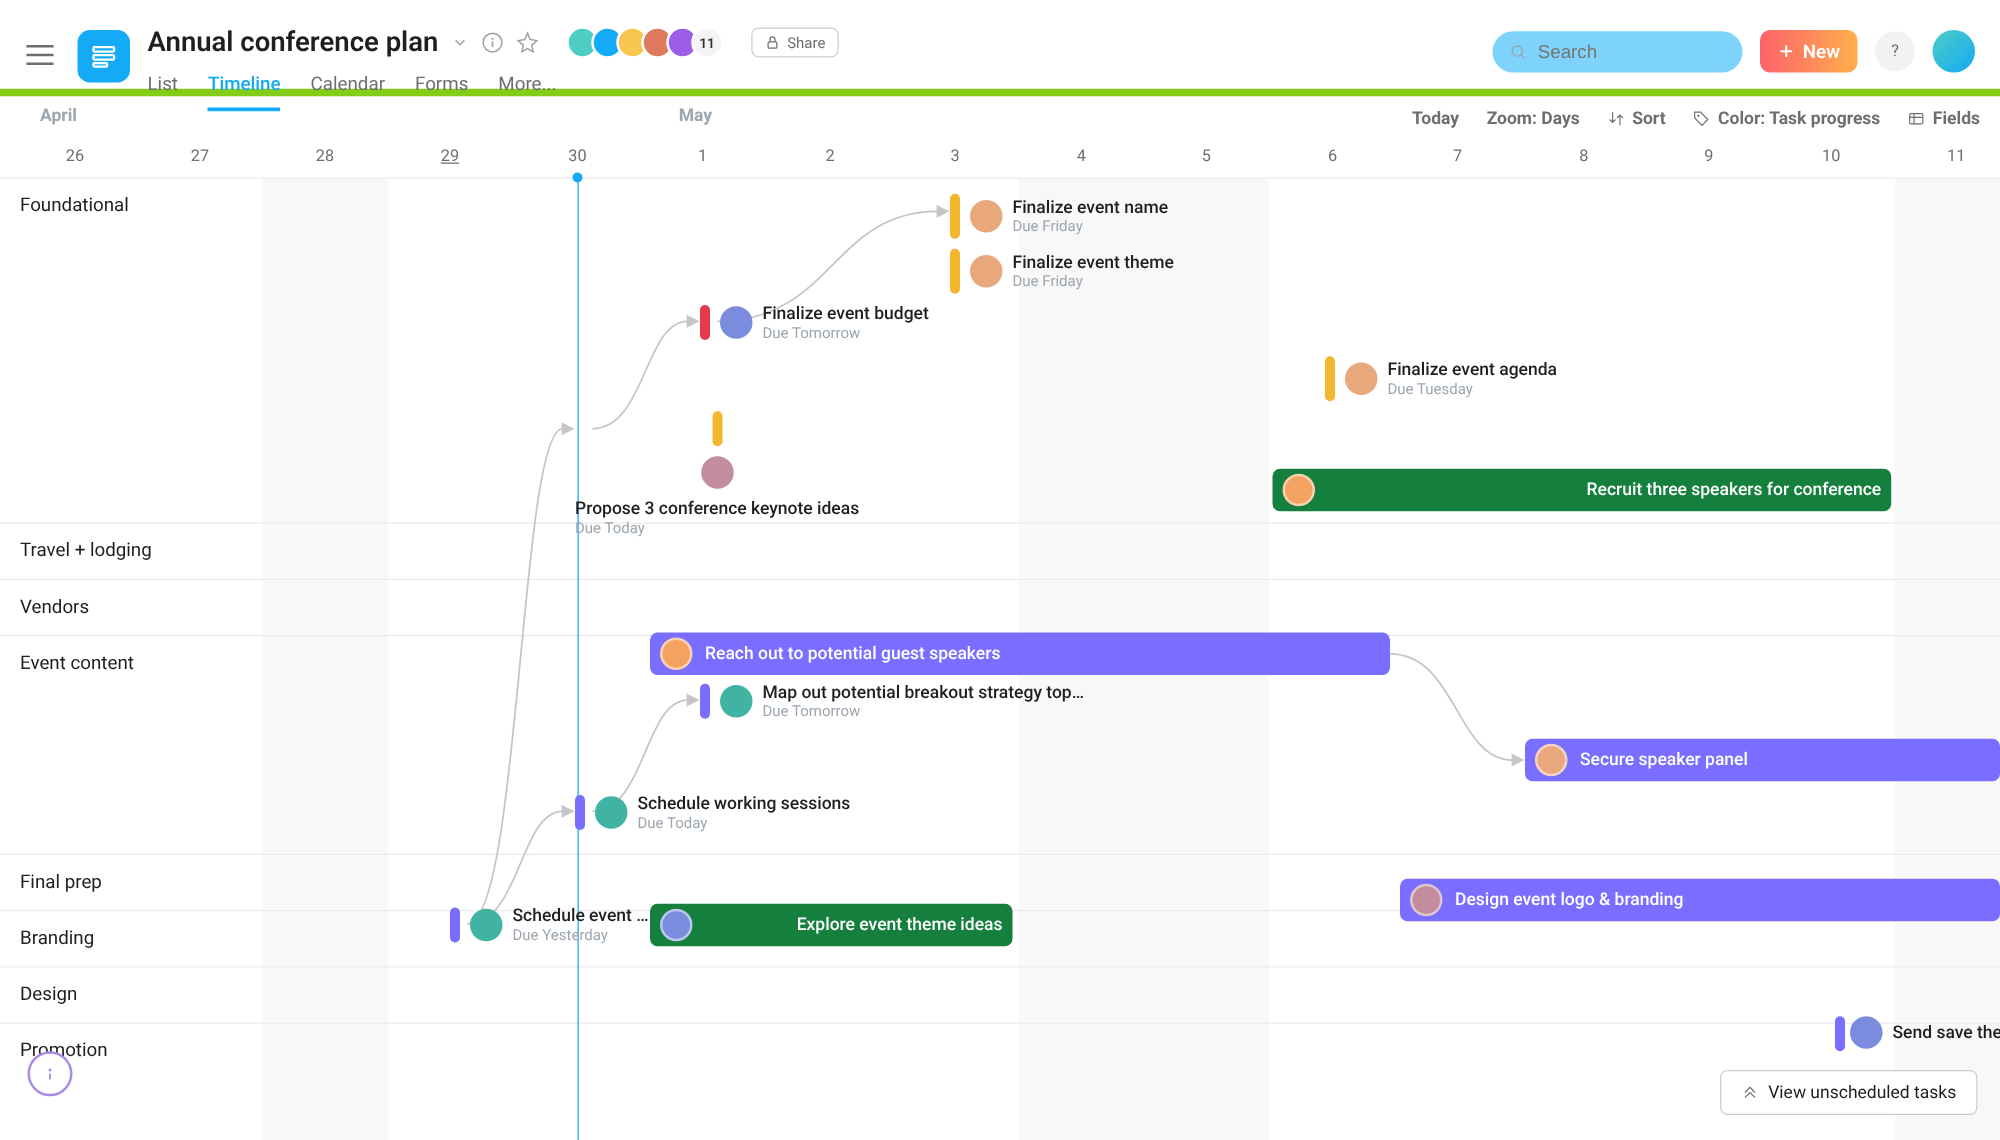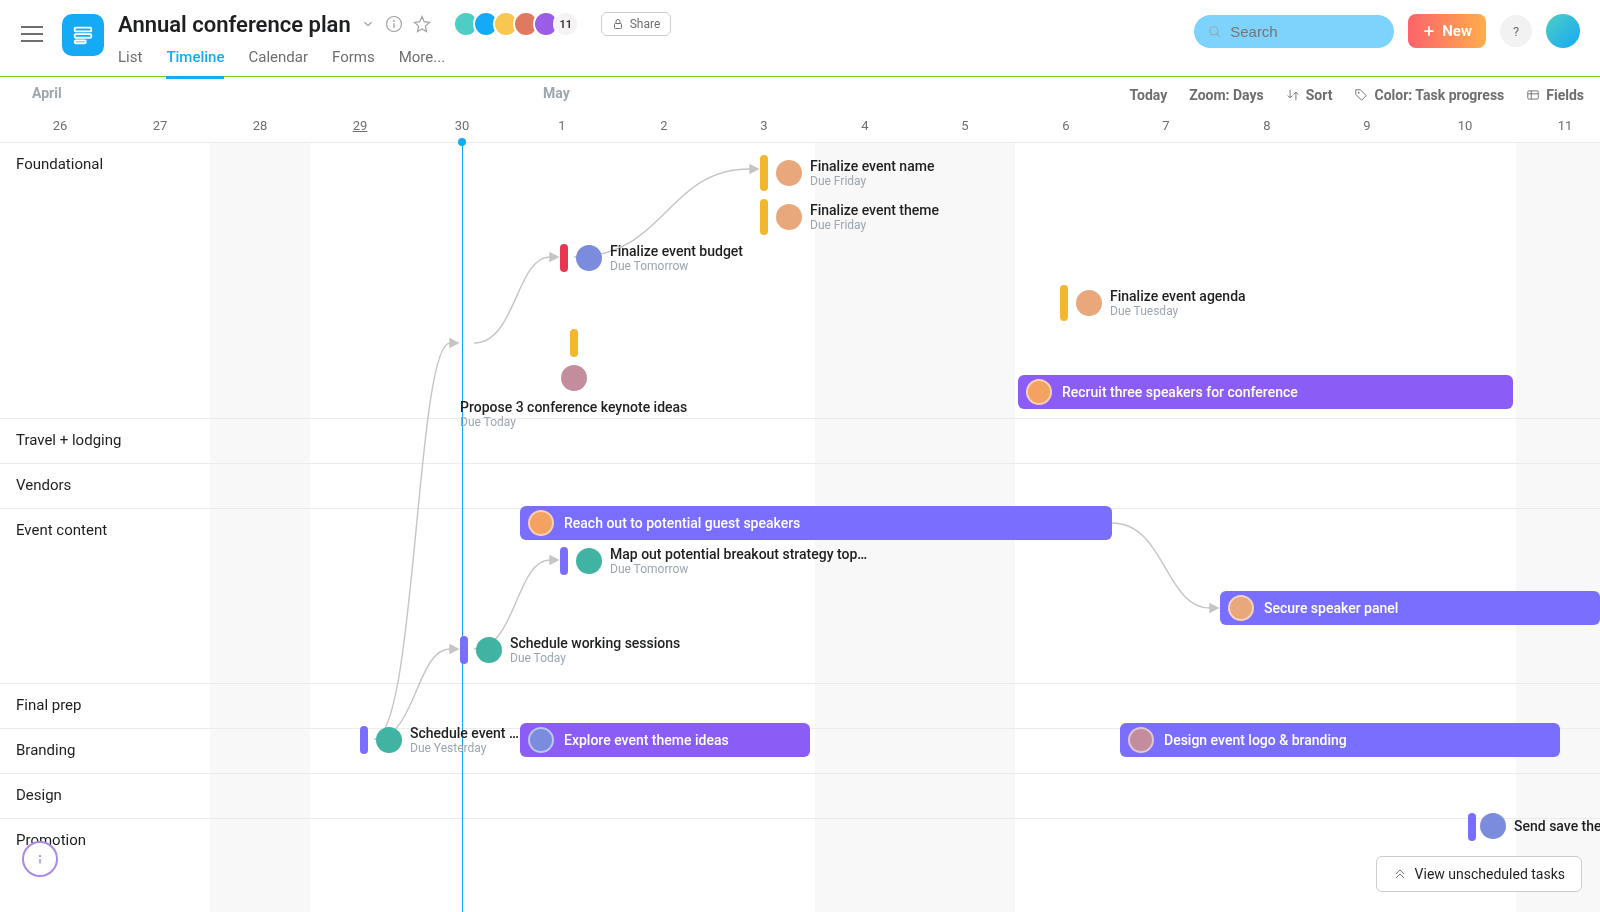--- a/index.html
+++ b/index.html
@@ -11,22 +11,22 @@
     width: 1600px;
     height: 912px;
     overflow: hidden;
     position: relative;
   }
 
   
   .topbar {
     display: flex;
     align-items: flex-start;
-    padding: 10px 20px 0 14px;
-    border-bottom: 1px solid #84cc16;
+    padding: 20px 20px 0 14px;
+    border-bottom: 6px solid #84cc16;
     height: 77px;
   }
   .hamburger {
     width: 36px; height: 36px;
     display: flex; align-items: center; justify-content: center;
     color: #6d6e6f;
     margin-top: 6px;
     margin-right: 12px;
     cursor: pointer;
   }
@@ -212,21 +212,21 @@
     display:flex; align-items:center;
     padding:0 8px;
     gap:10px;
     color:#fff;
     font-size:14px;
     font-weight:500;
     z-index:4;
     white-space:nowrap;
   }
   .bar .task-av { border:2px solid rgba(255,255,255,0.5);}
-  .bar-blue { background:#8b5cf6;}
+  .bar-blue { background:#15803d;justify-content:space-between;}
   .bar-purple { background:#796eff;}
 
   svg.dep {
     position:absolute;
     z-index:1;
     pointer-events:none;
     overflow:visible;
   }
   .dep path {
     stroke:#c7c4c4;
@@ -528,21 +528,21 @@
     <span>Reach out to potential guest speakers</span>
     </div>
     <div class="bar bar-purple" style="left: 1220px; top: 448px; width: 380px;">
     <div class="task-av" style="background:#e8a87c"></div>
     <span>Secure speaker panel</span>
     </div>
     <div class="bar bar-blue" style="left: 520px; top: 580px; width: 290px;">
     <div class="task-av" style="background:#7b8cde"></div>
     <span>Explore event theme ideas</span>
     </div>
-    <div class="bar bar-purple" style="left: 1120px; top: 580px; width: 440px;">
+    <div class="bar bar-purple" style="left: 1120px; top: 560px; width: 480px;">
     <div class="task-av" style="background:#c38d9e"></div>
     <span>Design event logo &amp; branding</span>
     </div>
     <div class="pill pill-p" style="position: absolute; left: 1468px; top: 670px; height: 28px; width: 8px;"></div>
     <div class="task" style="left: 1480px; top: 670px;">
       <div class="task-av" style="background:#7b8cde"></div>
       <span class="task-title" style="color:#1e1f21">Send save the da</span>
     </div>
   </div>
 

